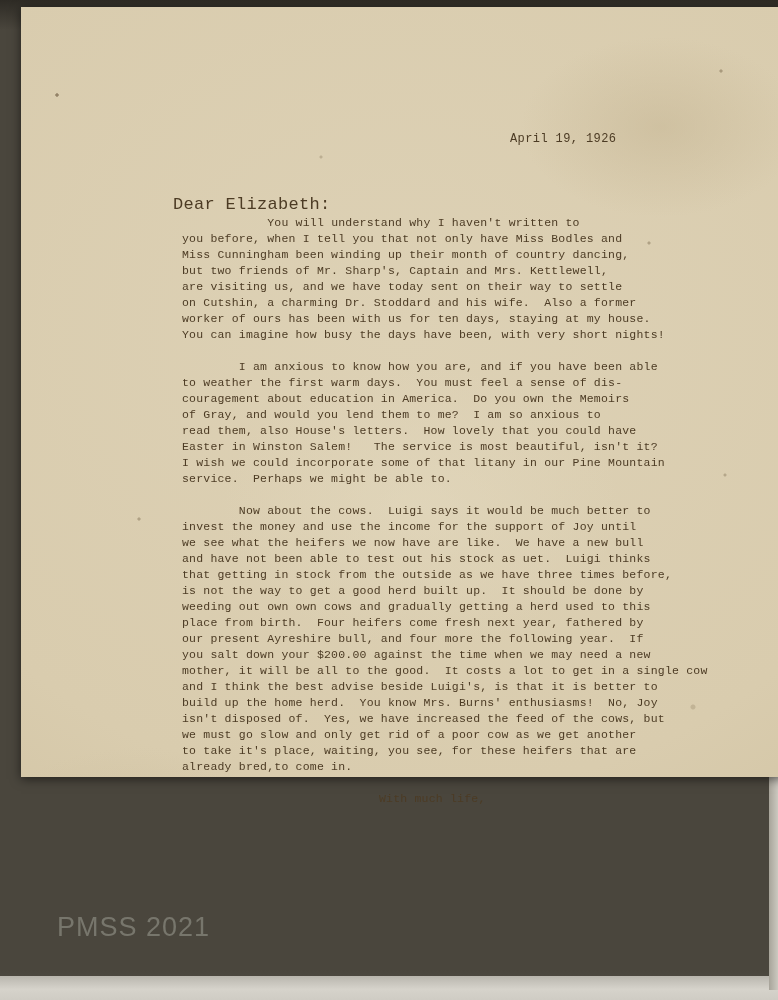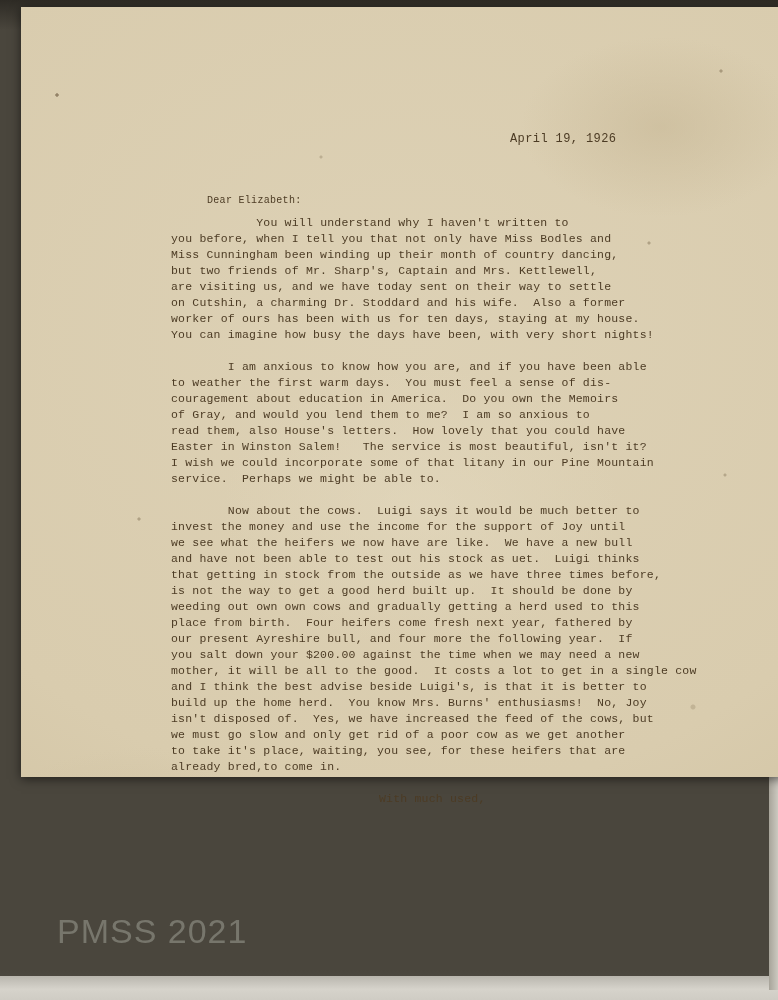--- a/index.html
+++ b/index.html
@@ -62,49 +62,48 @@
     left: 489px;
     top: 125px;
     font-size: 12px;
     letter-spacing: .4px;
     white-space: pre;
   }
   .salutation {
     position: absolute;
     left: 152px;
     top: 188px;
-    font-size: 10px;
+    font-size: 17px;
     letter-spacing: .3px;
     white-space: pre;
-    margin-left: 34px;
   }
   .letter-body {
     position: absolute;
     left: 150px;
     top: 208px;
     width: 580px;
     font-size: 11.5px;
     line-height: 16px;
     letter-spacing: .2px;
   }
   .para {
     white-space: pre-wrap;
-    margin: 0 0 16px 0;
+    margin: 0 0 16px 11px;
   }
   .closing {
     white-space: pre;
     margin: 0;
     padding-left: 208px;
   }
   .watermark {
     position: absolute;
     left: 36px;
     top: 905px;
     font-family: "Liberation Sans", sans-serif;
-    font-size: 34px;
+    font-size: 27px;
     color: rgba(150, 150, 140, 0.6);
     letter-spacing: 1px;
     user-select: none;
   }
 </style>
 </head>
 <body>
 
 <div class="scene">
   <div class="under-sheet-bottom"></div>
@@ -141,18 +140,18 @@
 place from birth.  Four heifers come fresh next year, fathered by
 our present Ayreshire bull, and four more the following year.  If
 you salt down your $200.00 against the time when we may need a new
 mother, it will be all to the good.  It costs a lot to get in a single cow
 and I think the best advise beside Luigi's, is that it is better to
 build up the home herd.  You know Mrs. Burns' enthusiasms!  No, Joy
 isn't disposed of.  Yes, we have increased the feed of the cows, but
 we must go slow and only get rid of a poor cow as we get another
 to take it's place, waiting, you see, for these heifers that are
 already bred,to come in.</p>
-      <p class="para closing">With much used,</p>
+      <p class="para closing">With much life,</p>
     </div>
 
     <div class="watermark">PMSS 2021</div>
   </div>
 </div>
 
 </body></html>

